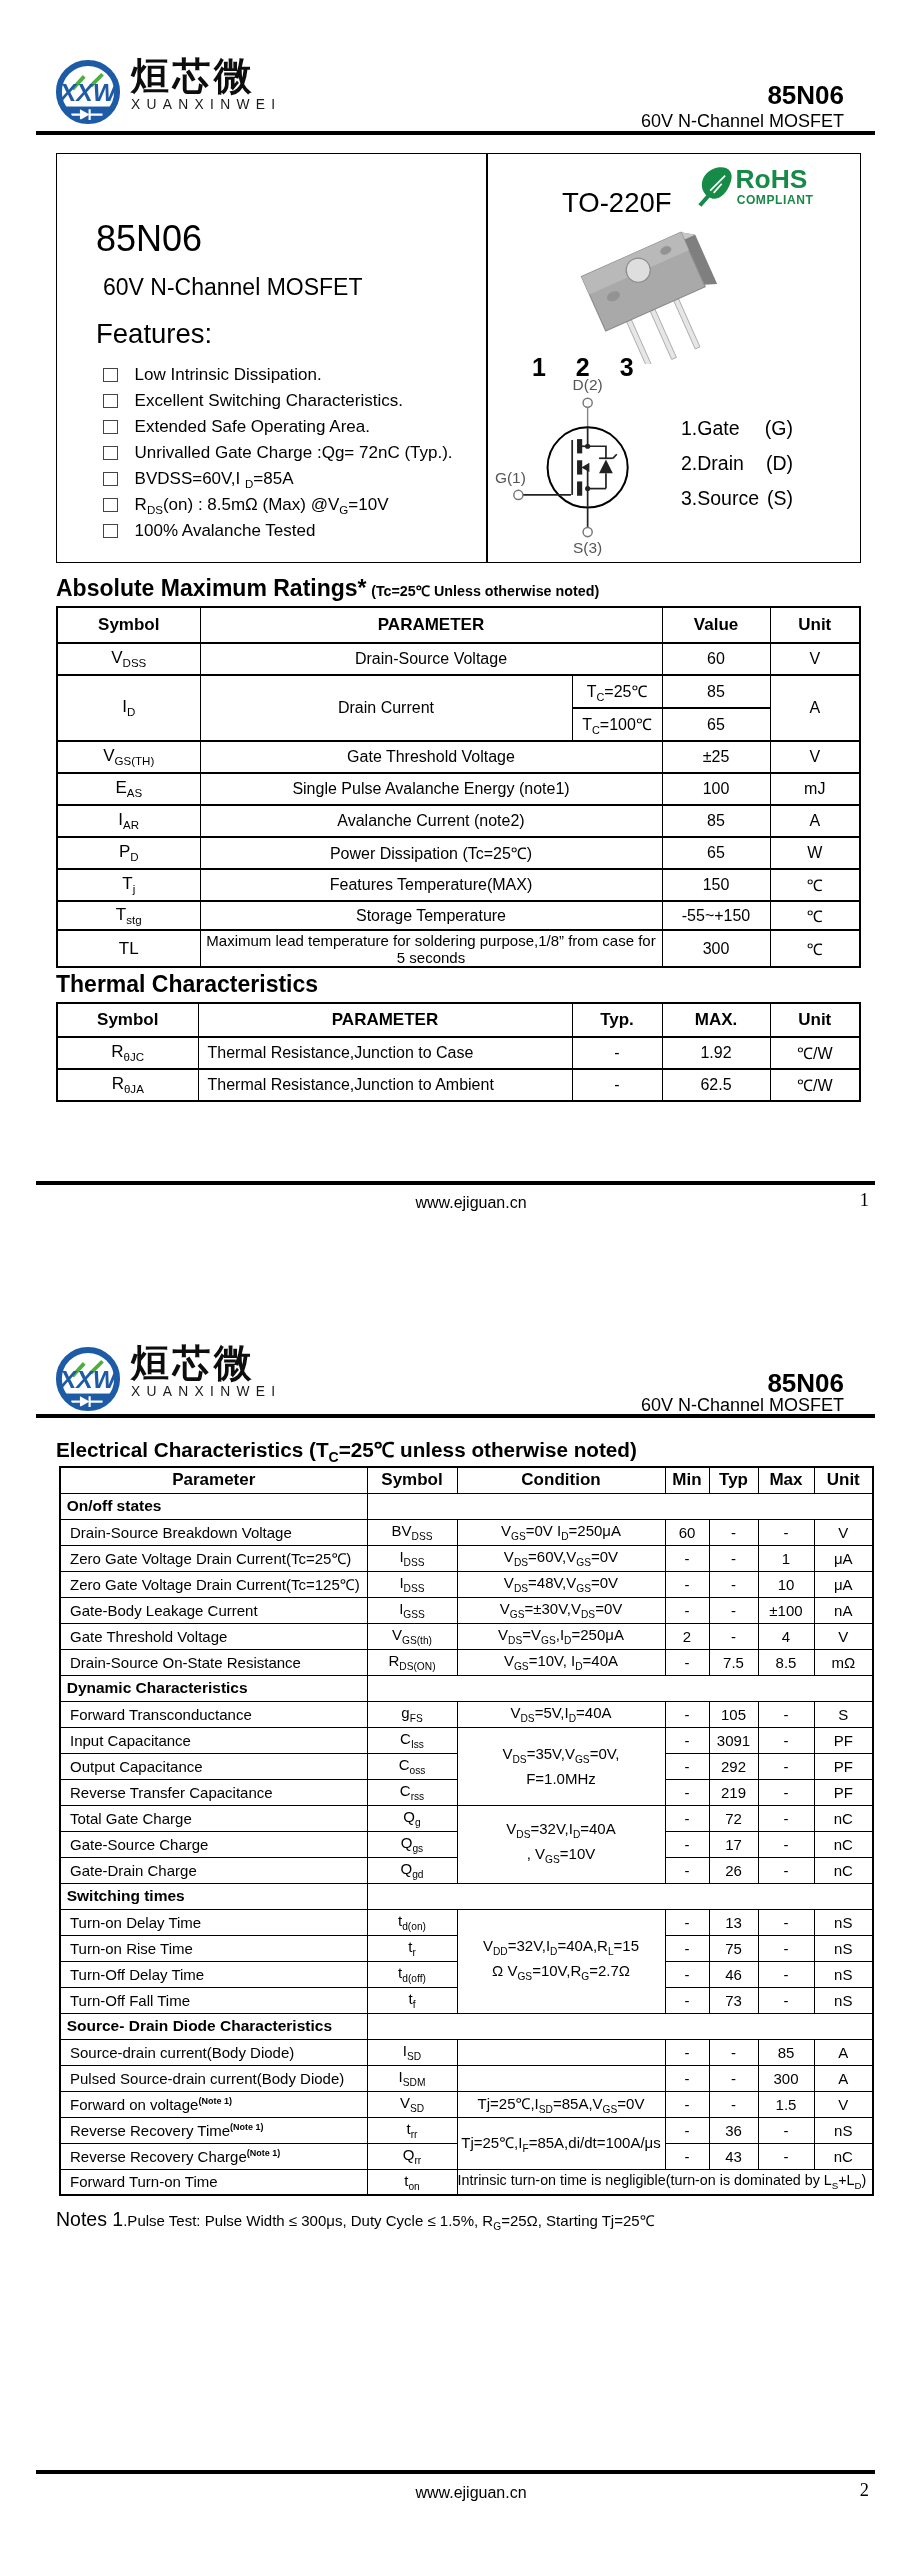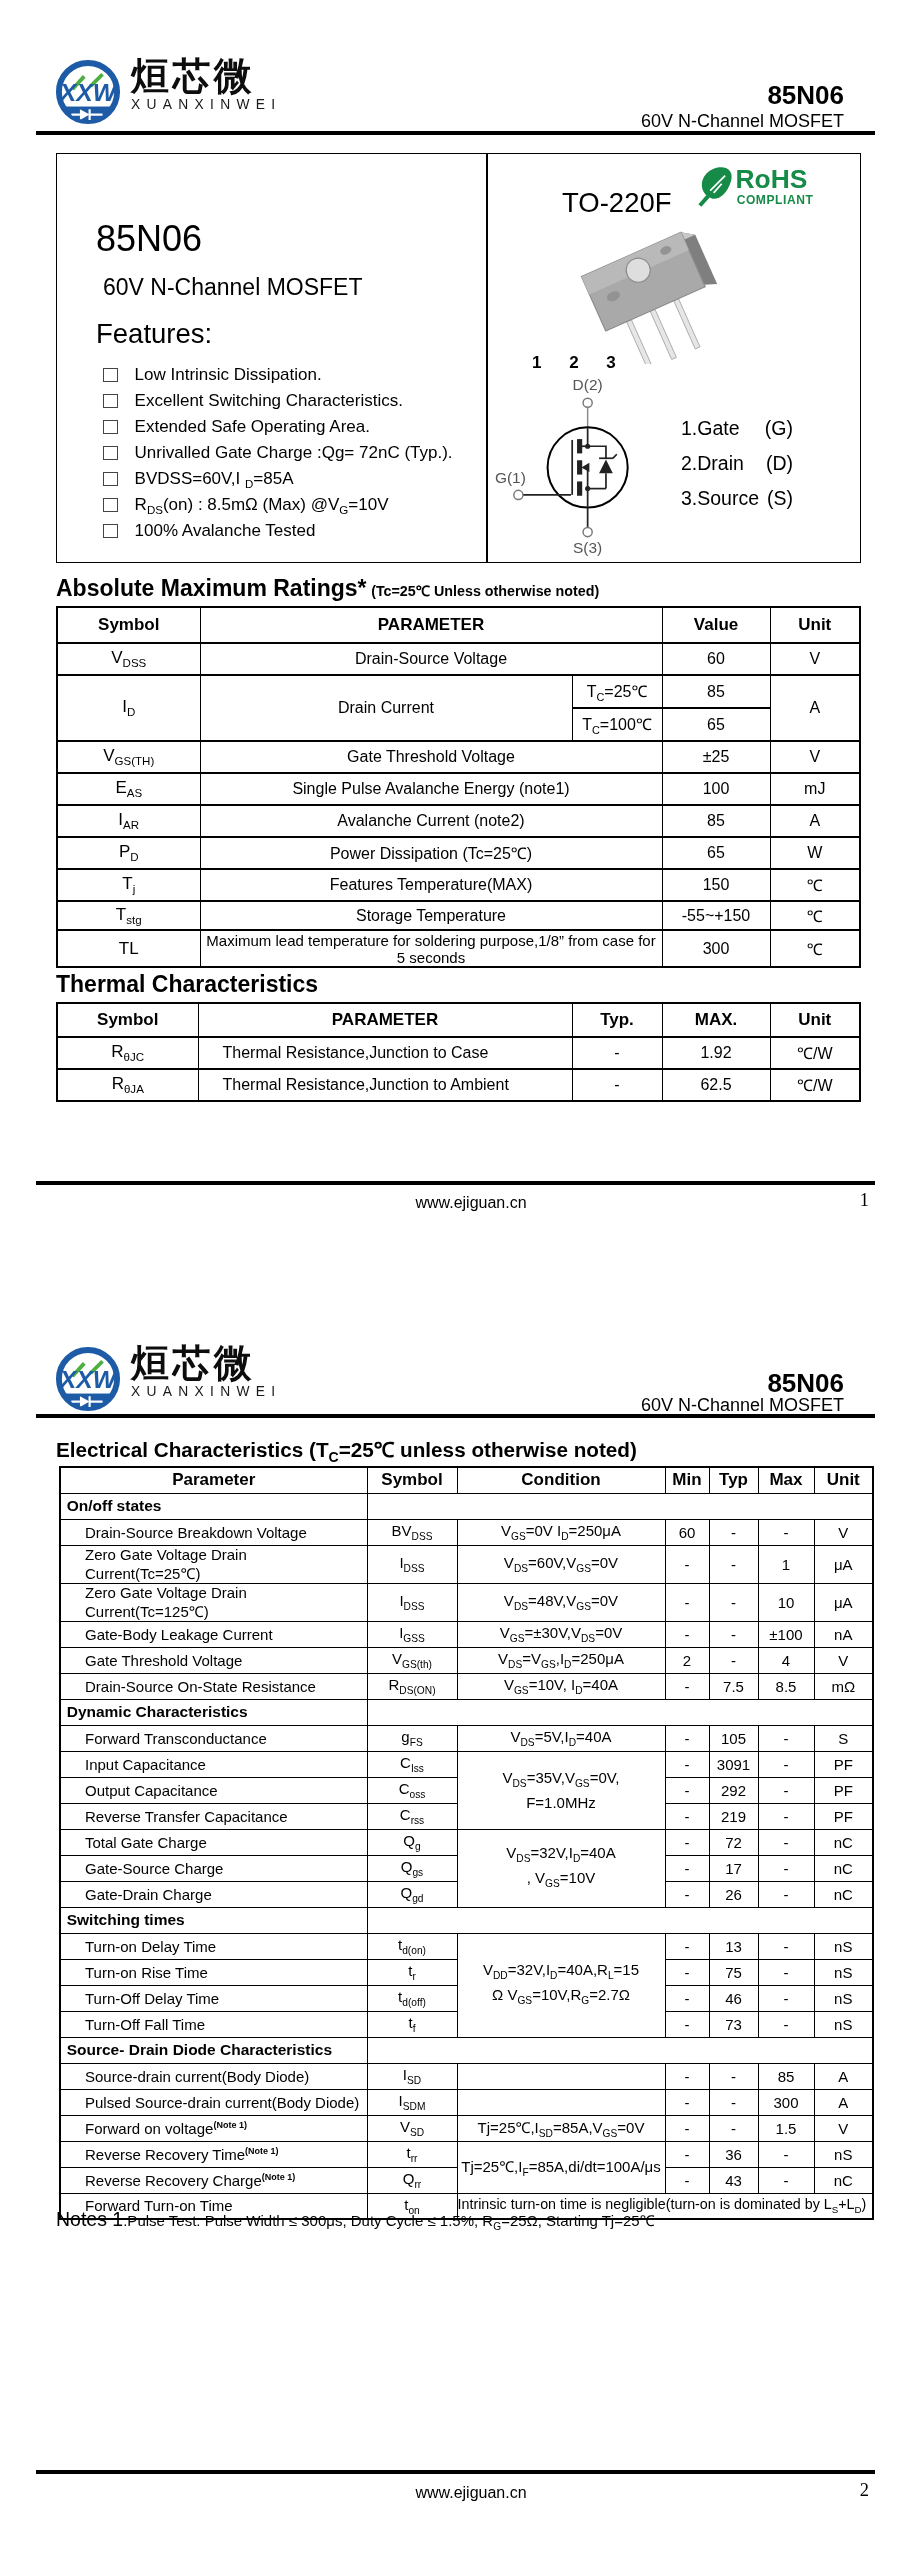--- a/index.html
+++ b/index.html
@@ -22,41 +22,41 @@
   .box{position:absolute;left:56px;top:153px;width:803px;height:408px;border:1.7px solid #000;}
   .divider{position:absolute;left:429px;top:0;width:1.7px;height:100%;background:#000;}
   .p-title{position:absolute;left:39px;top:64px;font-size:36px;}
   .p-sub{position:absolute;left:46px;top:120px;font-size:23px;}
   .feat-h{position:absolute;left:39px;top:164px;font-size:27.5px;}
   .feat-list{position:absolute;left:46px;top:211px;}
   .feat-item{display:flex;align-items:flex-start;height:26px;}
   .feat-box{width:12.6px;height:12.6px;border:1.1px solid #444;margin:2.9px 17px 0 0;flex:0 0 auto;}
   .feat-txt{font-size:17px;line-height:20.7px;}
   .pkg-name{position:absolute;left:505px;top:33px;font-size:27.5px;}
-  .pins{position:absolute;left:475px;top:199px;font-size:17px;font-weight:700;letter-spacing:11.5px;}
+  .pins{position:absolute;left:475px;top:199px;font-size:25px;font-weight:700;letter-spacing:11.5px;}
   .legend{position:absolute;left:624px;top:263px;}
   .legend-row{display:flex;justify-content:space-between;width:112px;font-size:19.5px;height:35px;align-items:baseline;}
 
   
   .h1{font-size:23px;font-weight:700;}
   .h-note{font-size:14.3px;font-weight:700;margin-left:4.6px;}
   .head-flex{display:flex;align-items:baseline;}
 
   
   table{border-collapse:collapse;table-layout:fixed;border-radius:18px;}
   td,th{padding:0 2.3px;text-align:center;vertical-align:middle;overflow:hidden;}
   .amr,.th-table{border:2.3px solid #000;font-size:16px;}
   .amr td,.amr th,.th-table td,.th-table th{border:solid #000;border-width:2.3px 1.7px;}
   .amr th,.th-table th{font-size:17px;font-weight:700;}
   .sym{font-size:17px;}
   .two-line{font-size:15px;line-height:17px;}
   .ec{border:2.3px solid #000;font-size:15px;}
   .ec td,.ec th{border:solid #000;border-width:1.7px 1.1px;}
   .ec th{font-size:17px;font-weight:700;}
-  .l{text-align:left;padding-left:24px;}
+  .l{text-align:left;padding-left:9px;}
   .sec-cell{text-align:left;padding-left:5.7px;font-weight:700;font-size:15.5px;}
   .pre{white-space:pre-line;line-height:19.5px;}
   .ton-note{text-align:left;padding-left:0;font-size:14.3px;}
 
   .notes{display:flex;align-items:baseline;}
   .notes-label{font-size:19.5px;}
   .notes-text{font-size:15px;}
 
   .footer-url{position:absolute;left:0;width:910px;text-align:center;font-size:16px;margin-left:16px;}
   .pgnum{position:absolute;right:41px;font-size:18.4px;font-family:"Liberation Serif",serif;}

